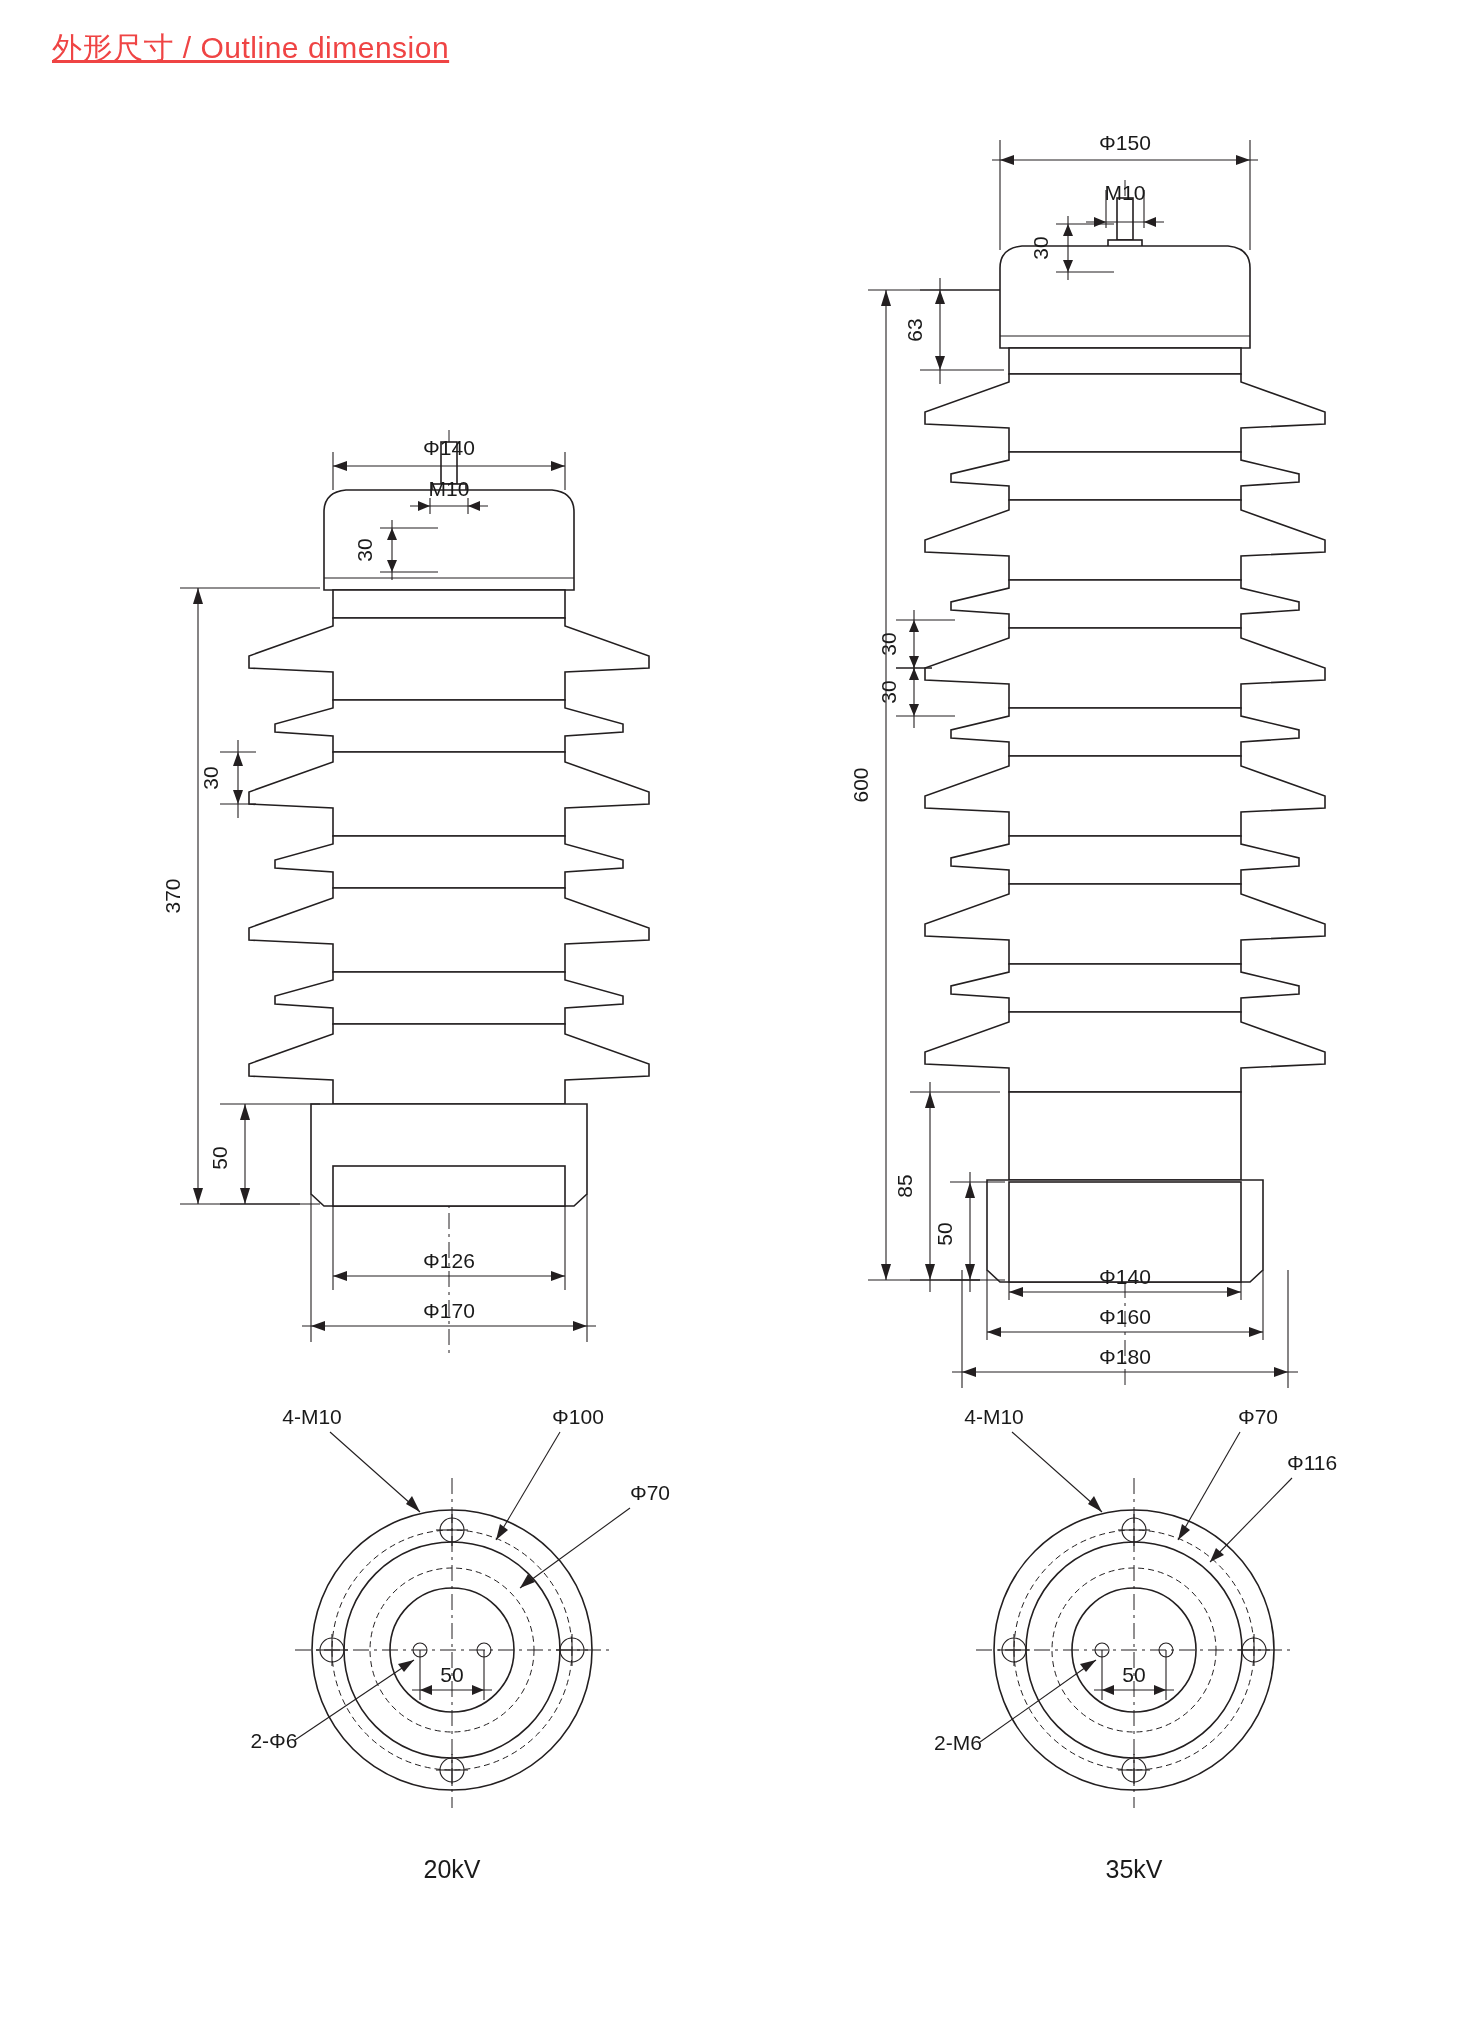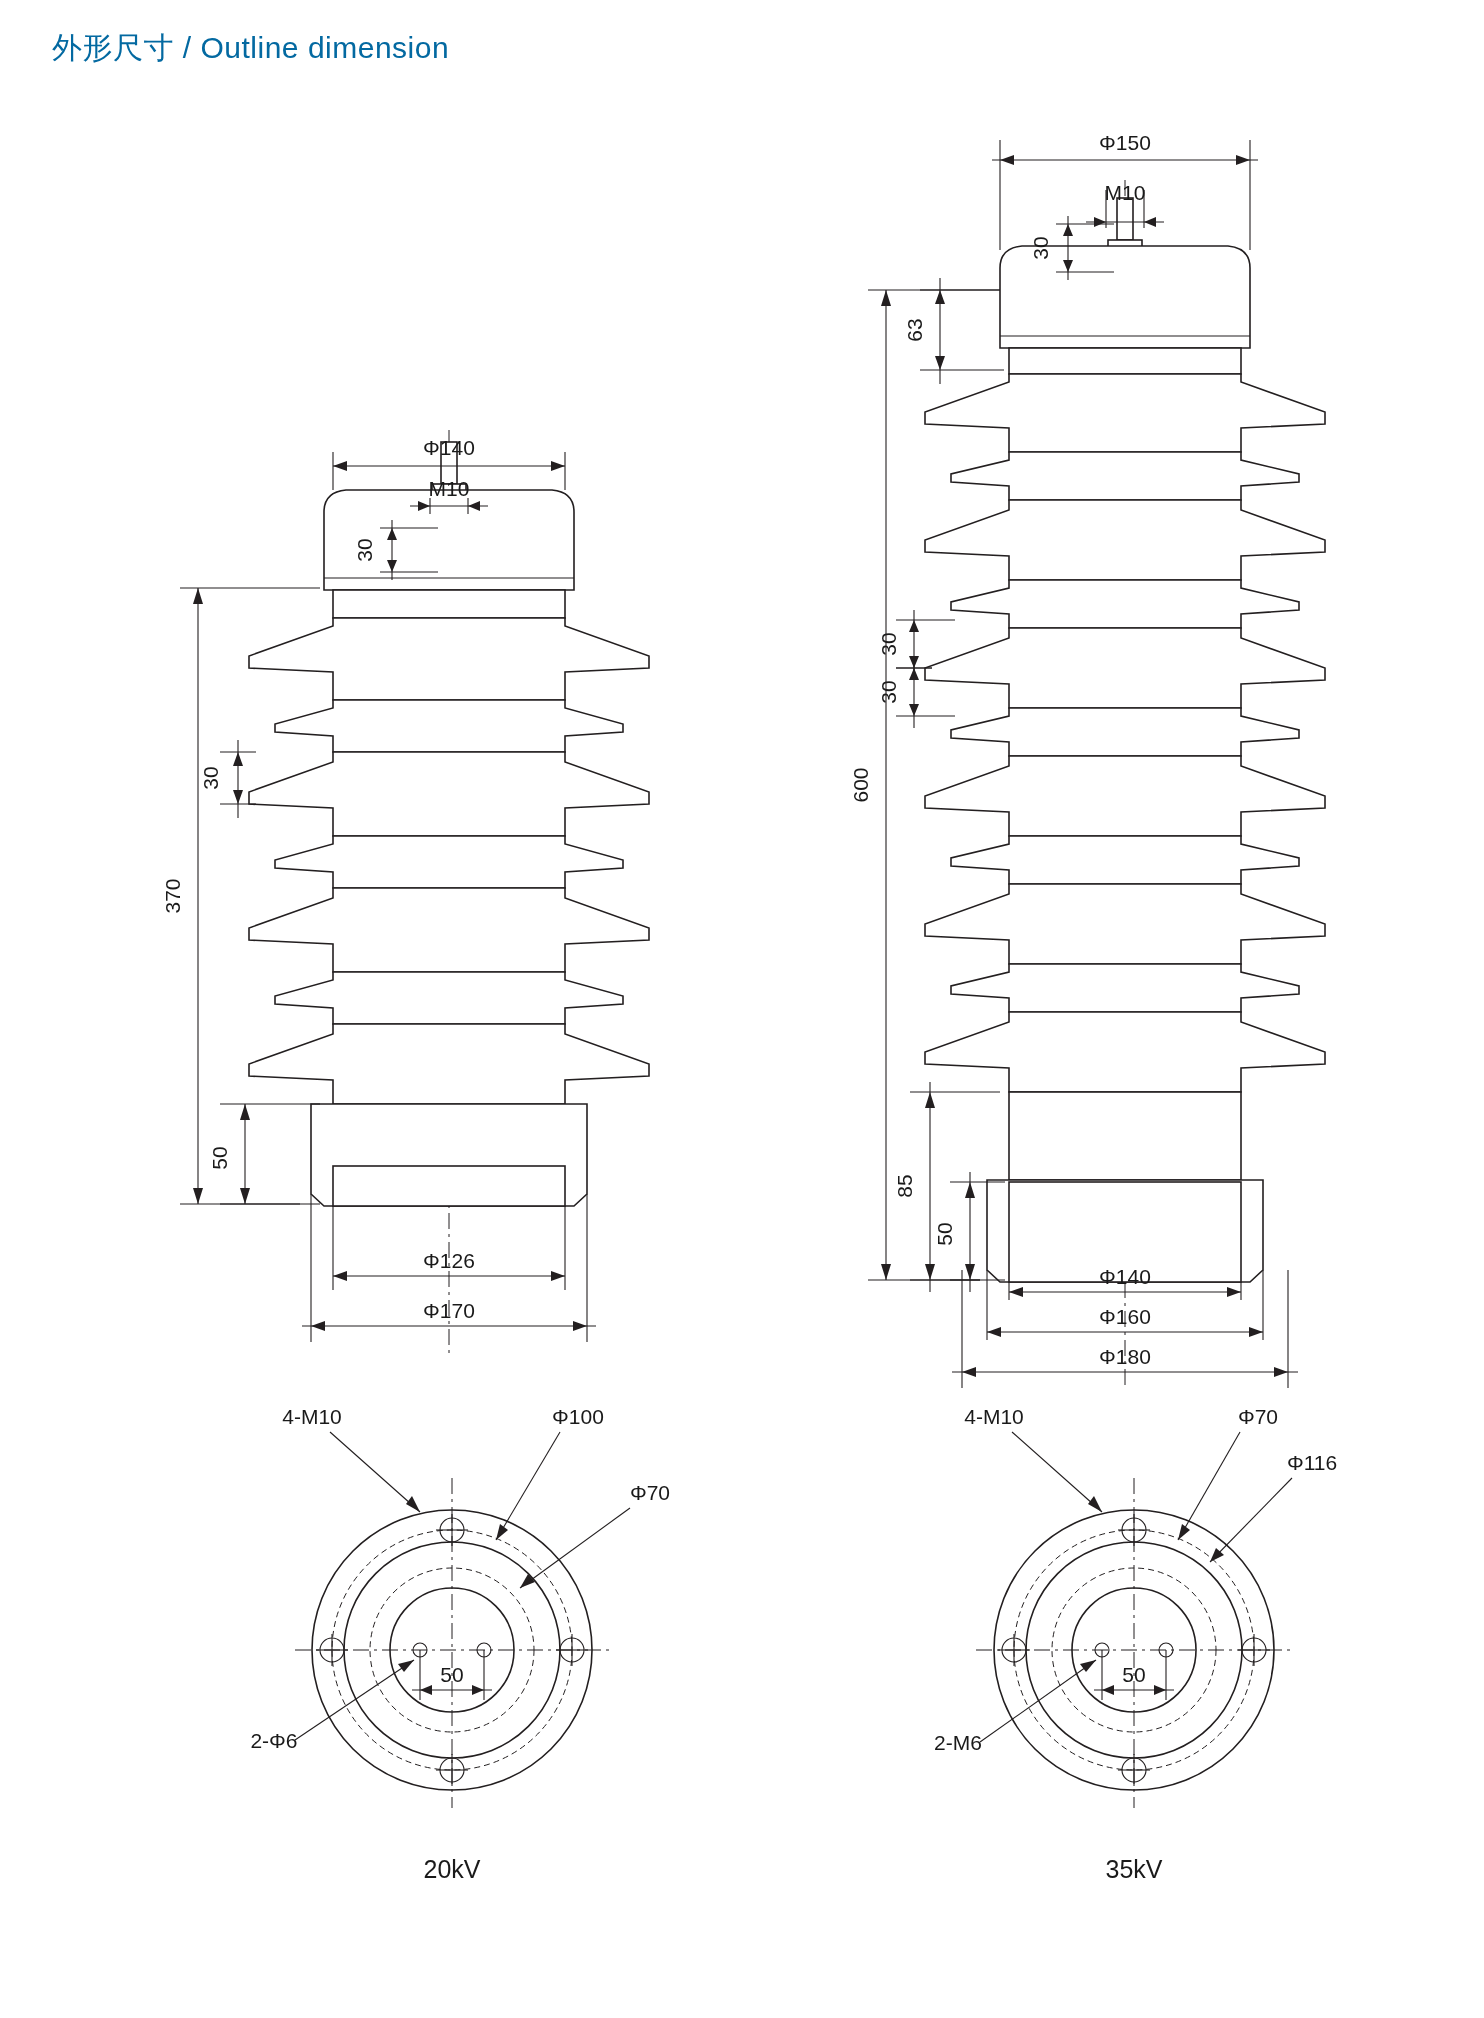--- a/index.html
+++ b/index.html
@@ -10,23 +10,24 @@
     background: #ffffff;
     font-family: "Liberation Sans", sans-serif;
     position: relative;
     overflow: hidden;
   }
   .page-title {
     position: absolute;
     left: 52px;
     top: 28px;
     font-size: 30px;
-    color: #0369a1;
+    color: #ef4444;
     letter-spacing: 0.5px;
     white-space: nowrap;
+    text-decoration: underline;
   }
   .diagram-area {
     position: absolute;
     left: 0; top: 0;
     width: 1484px;
     height: 2018px;
   }
   svg { display: block; }
   text {
     font-family: "Liberation Sans", sans-serif;

